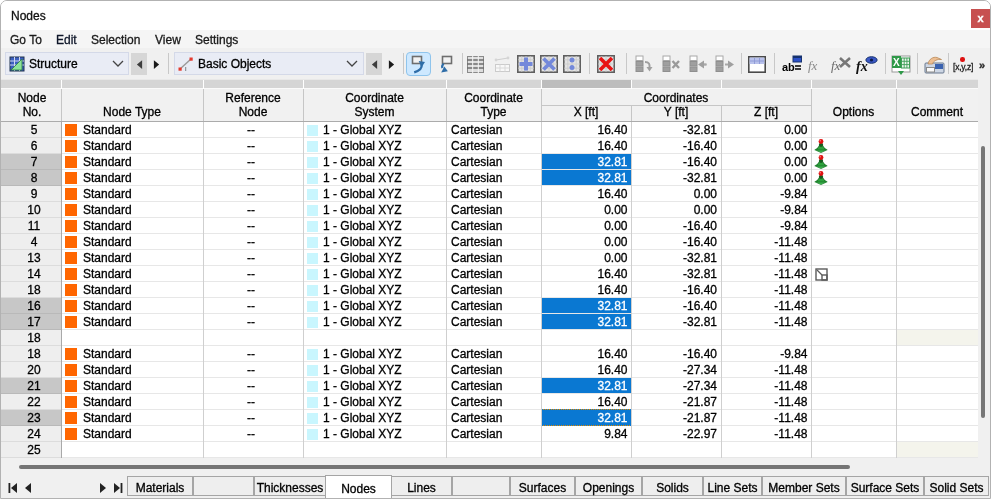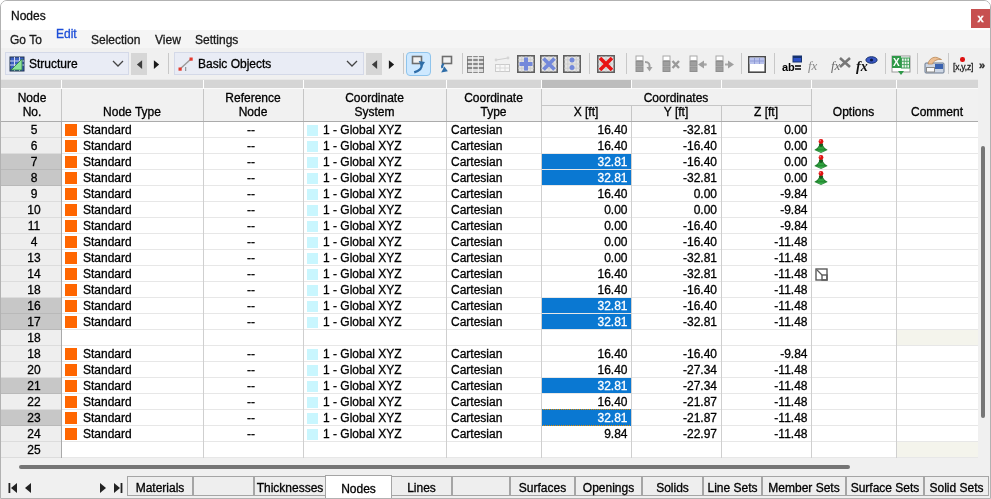--- a/index.html
+++ b/index.html
@@ -10,21 +10,21 @@
 .r{text-align:right}
 .sep{position:absolute;width:1px;background:#c8c8c8}
 .vline{position:absolute;width:1px;background:#c9c9c9}
 </style></head><body>
 <div class="win">
 <div class="abs" style="left:0;top:0;width:989px;height:29px;background:#fff"></div>
 <div class="tx" style="left:10px;top:9px;font-size:12px;color:#111">Nodes</div>
 <div class="abs" style="left:970px;top:8px;width:19px;height:19px;background:#c75050;color:#fff;font-size:11px;font-weight:bold;text-align:center;line-height:19px">x</div>
 <div class="abs" style="left:0;top:29px;width:989px;height:18px;background:#f5f5f5"></div>
 <div class="tx" style="left:9px;top:33px;color:#1a1a1a">Go To</div>
-<div class="tx" style="left:55px;top:27px;color:#1d4ed8">Edit</div>
+<div class="tx" style="left:55px;top:33px;color:#0f172a">Edit</div>
 <div class="tx" style="left:90px;top:33px;color:#1a1a1a">Selection</div>
 <div class="tx" style="left:154px;top:33px;color:#1a1a1a">View</div>
 <div class="tx" style="left:194px;top:33px;color:#1a1a1a">Settings</div>
 <div class="abs" style="left:0;top:47px;width:989px;height:31px;background:#f0f0f0"></div>
 <div class="abs" style="left:4px;top:51px;width:124px;height:23px;background:#e9ecf5;border:1px solid #d4d9e8"></div>
 <svg class="abs" style="left:8px;top:55px" width="16" height="16" viewBox="0 0 16 16">
 <rect x="1" y="1" width="14" height="14" fill="#3b5fc0" stroke="#20324f" stroke-width="1"></rect>
 <path d="M1 5 H15 M1 9 H15 M5.5 1 V15 M10.5 1 V15" stroke="#cdd6f0" stroke-width="1"></path>
 <polygon points="2,14 13,3 13,14" fill="#8ce39a" stroke="#2c7a3c" stroke-width="0.8"></polygon>
 </svg>

